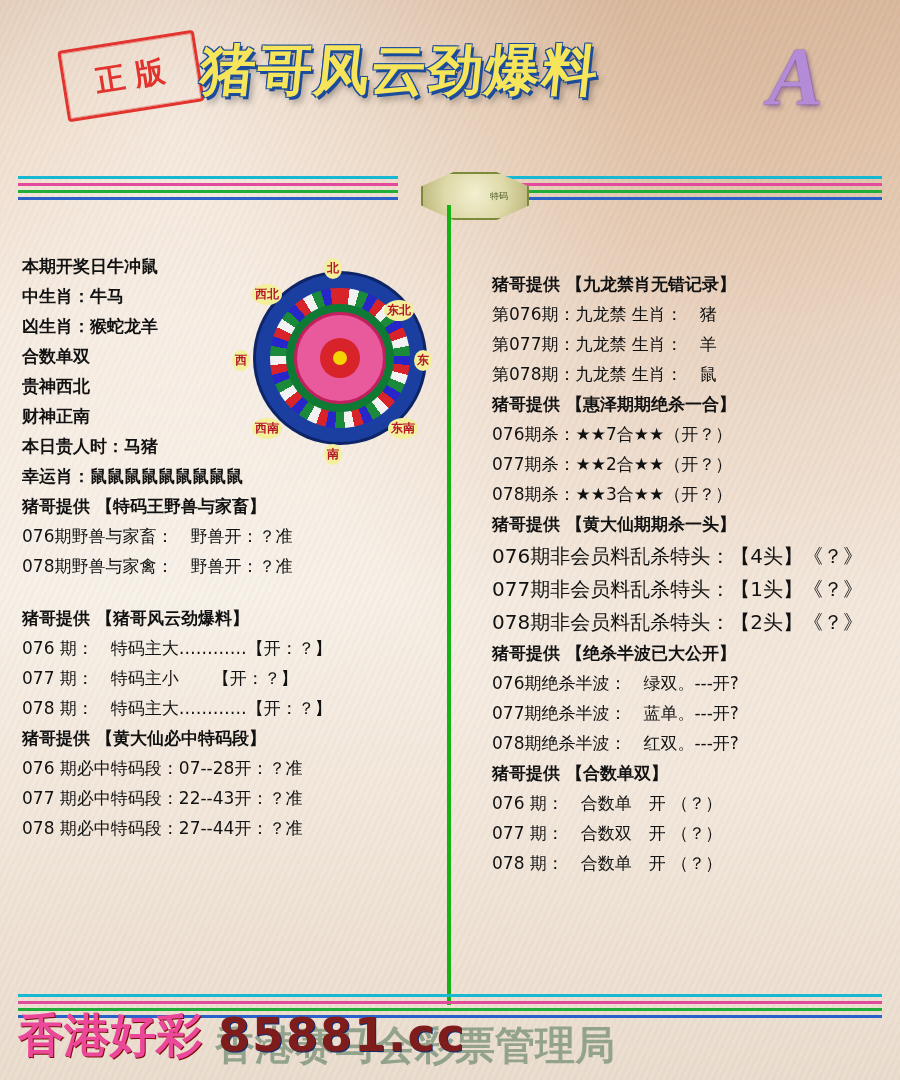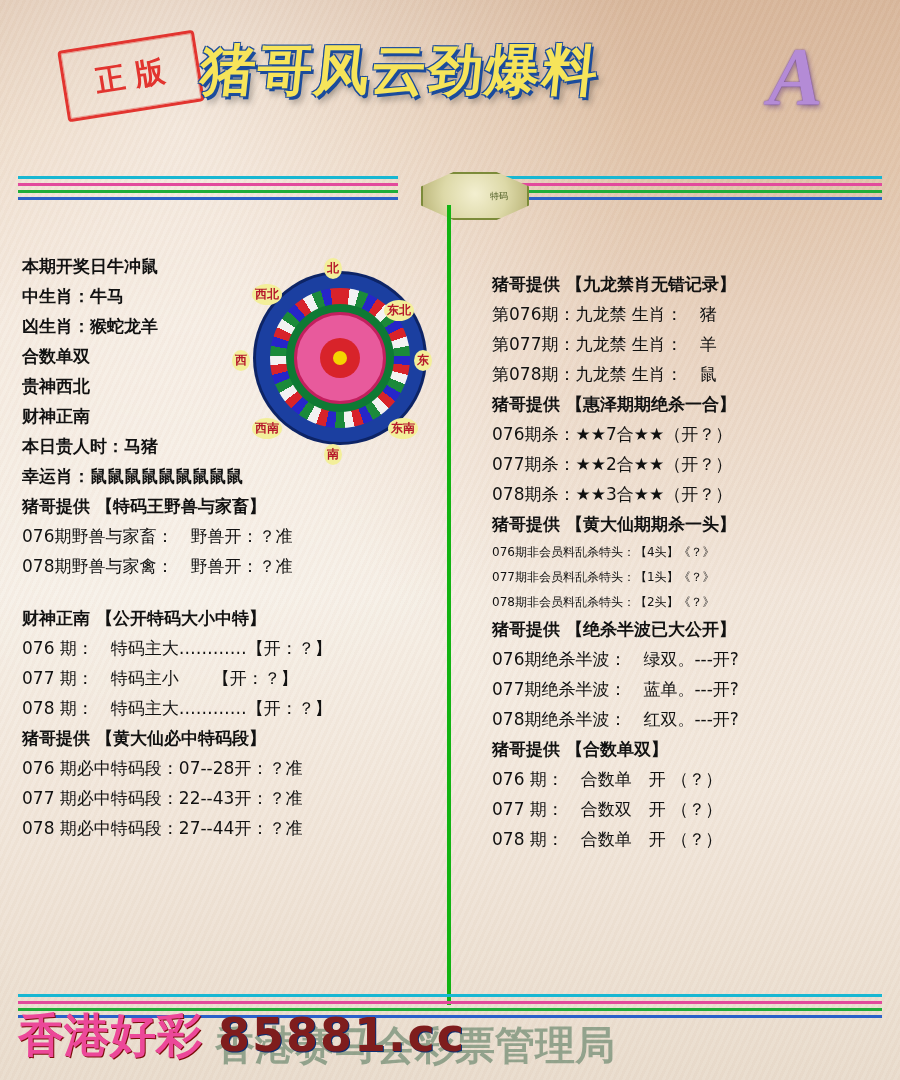--- a/index.html
+++ b/index.html
@@ -59,21 +59,21 @@
   }
   .green-line{position:absolute;left:447px;top:205px;width:4px;height:800px;background:#12b312;}
   
   .col-left{position:absolute;left:22px;top:258px;width:410px;}
   .col-right{position:absolute;left:492px;top:276px;width:400px;}
   .ln{
     font-size:17px;color:#111;line-height:1.0;margin-bottom:13px;white-space:nowrap;
     font-family:"DejaVu Sans",sans-serif;font-weight:bold;
   }
   .ln.sub{font-weight:normal;}
-  .ln.small{font-size:12px;}
+  .ln.small{font-size:20px;}
   .spacer{height:22px;}
   
   .wheel-wrap{position:absolute;left:236px;top:258px;width:200px;height:210px;}
   .wheel{position:absolute;left:20px;top:16px;width:168px;height:168px;border-radius:50%;
     background:#1b3fa0;box-shadow:0 0 0 3px #0d2466;}
   .wheel .ring2{position:absolute;left:14px;top:14px;right:14px;bottom:14px;border-radius:50%;
     background:repeating-conic-gradient(#d8232a 0 8deg,#f2f2f2 8deg 16deg,#1b8a3a 16deg 24deg,#2626c9 24deg 32deg);}
   .wheel .ring3{position:absolute;left:30px;top:30px;right:30px;bottom:30px;border-radius:50%;
     background:#0e7a34;}
   .wheel .ring4{position:absolute;left:38px;top:38px;right:38px;bottom:38px;border-radius:50%;
@@ -150,21 +150,21 @@
   <div class="ln">凶生肖：猴蛇龙羊</div>
   <div class="ln">合数单双</div>
   <div class="ln">贵神西北</div>
   <div class="ln">财神正南</div>
   <div class="ln">本日贵人时：马猪</div>
   <div class="ln">幸运肖：鼠鼠鼠鼠鼠鼠鼠鼠鼠</div>
   <div class="ln">猪哥提供 【特码王野兽与家畜】</div>
   <div class="ln sub">076期野兽与家畜：　野兽开：？准</div>
   <div class="ln sub">078期野兽与家禽：　野兽开：？准</div>
   <div class="spacer"></div>
-  <div class="ln">财神正南 【公开特码大小中特】</div>
+  <div class="ln">猪哥提供 【猪哥风云劲爆料】</div>
   <div class="ln sub">076 期：　特码主大…………【开：？】</div>
   <div class="ln sub">077 期：　特码主小　　【开：？】</div>
   <div class="ln sub">078 期：　特码主大…………【开：？】</div>
   <div class="ln">猪哥提供 【黄大仙必中特码段】</div>
   <div class="ln sub">076 期必中特码段：07--28开：？准</div>
   <div class="ln sub">077 期必中特码段：22--43开：？准</div>
   <div class="ln sub">078 期必中特码段：27--44开：？准</div>
 </div>
 
 <div class="col-right">

